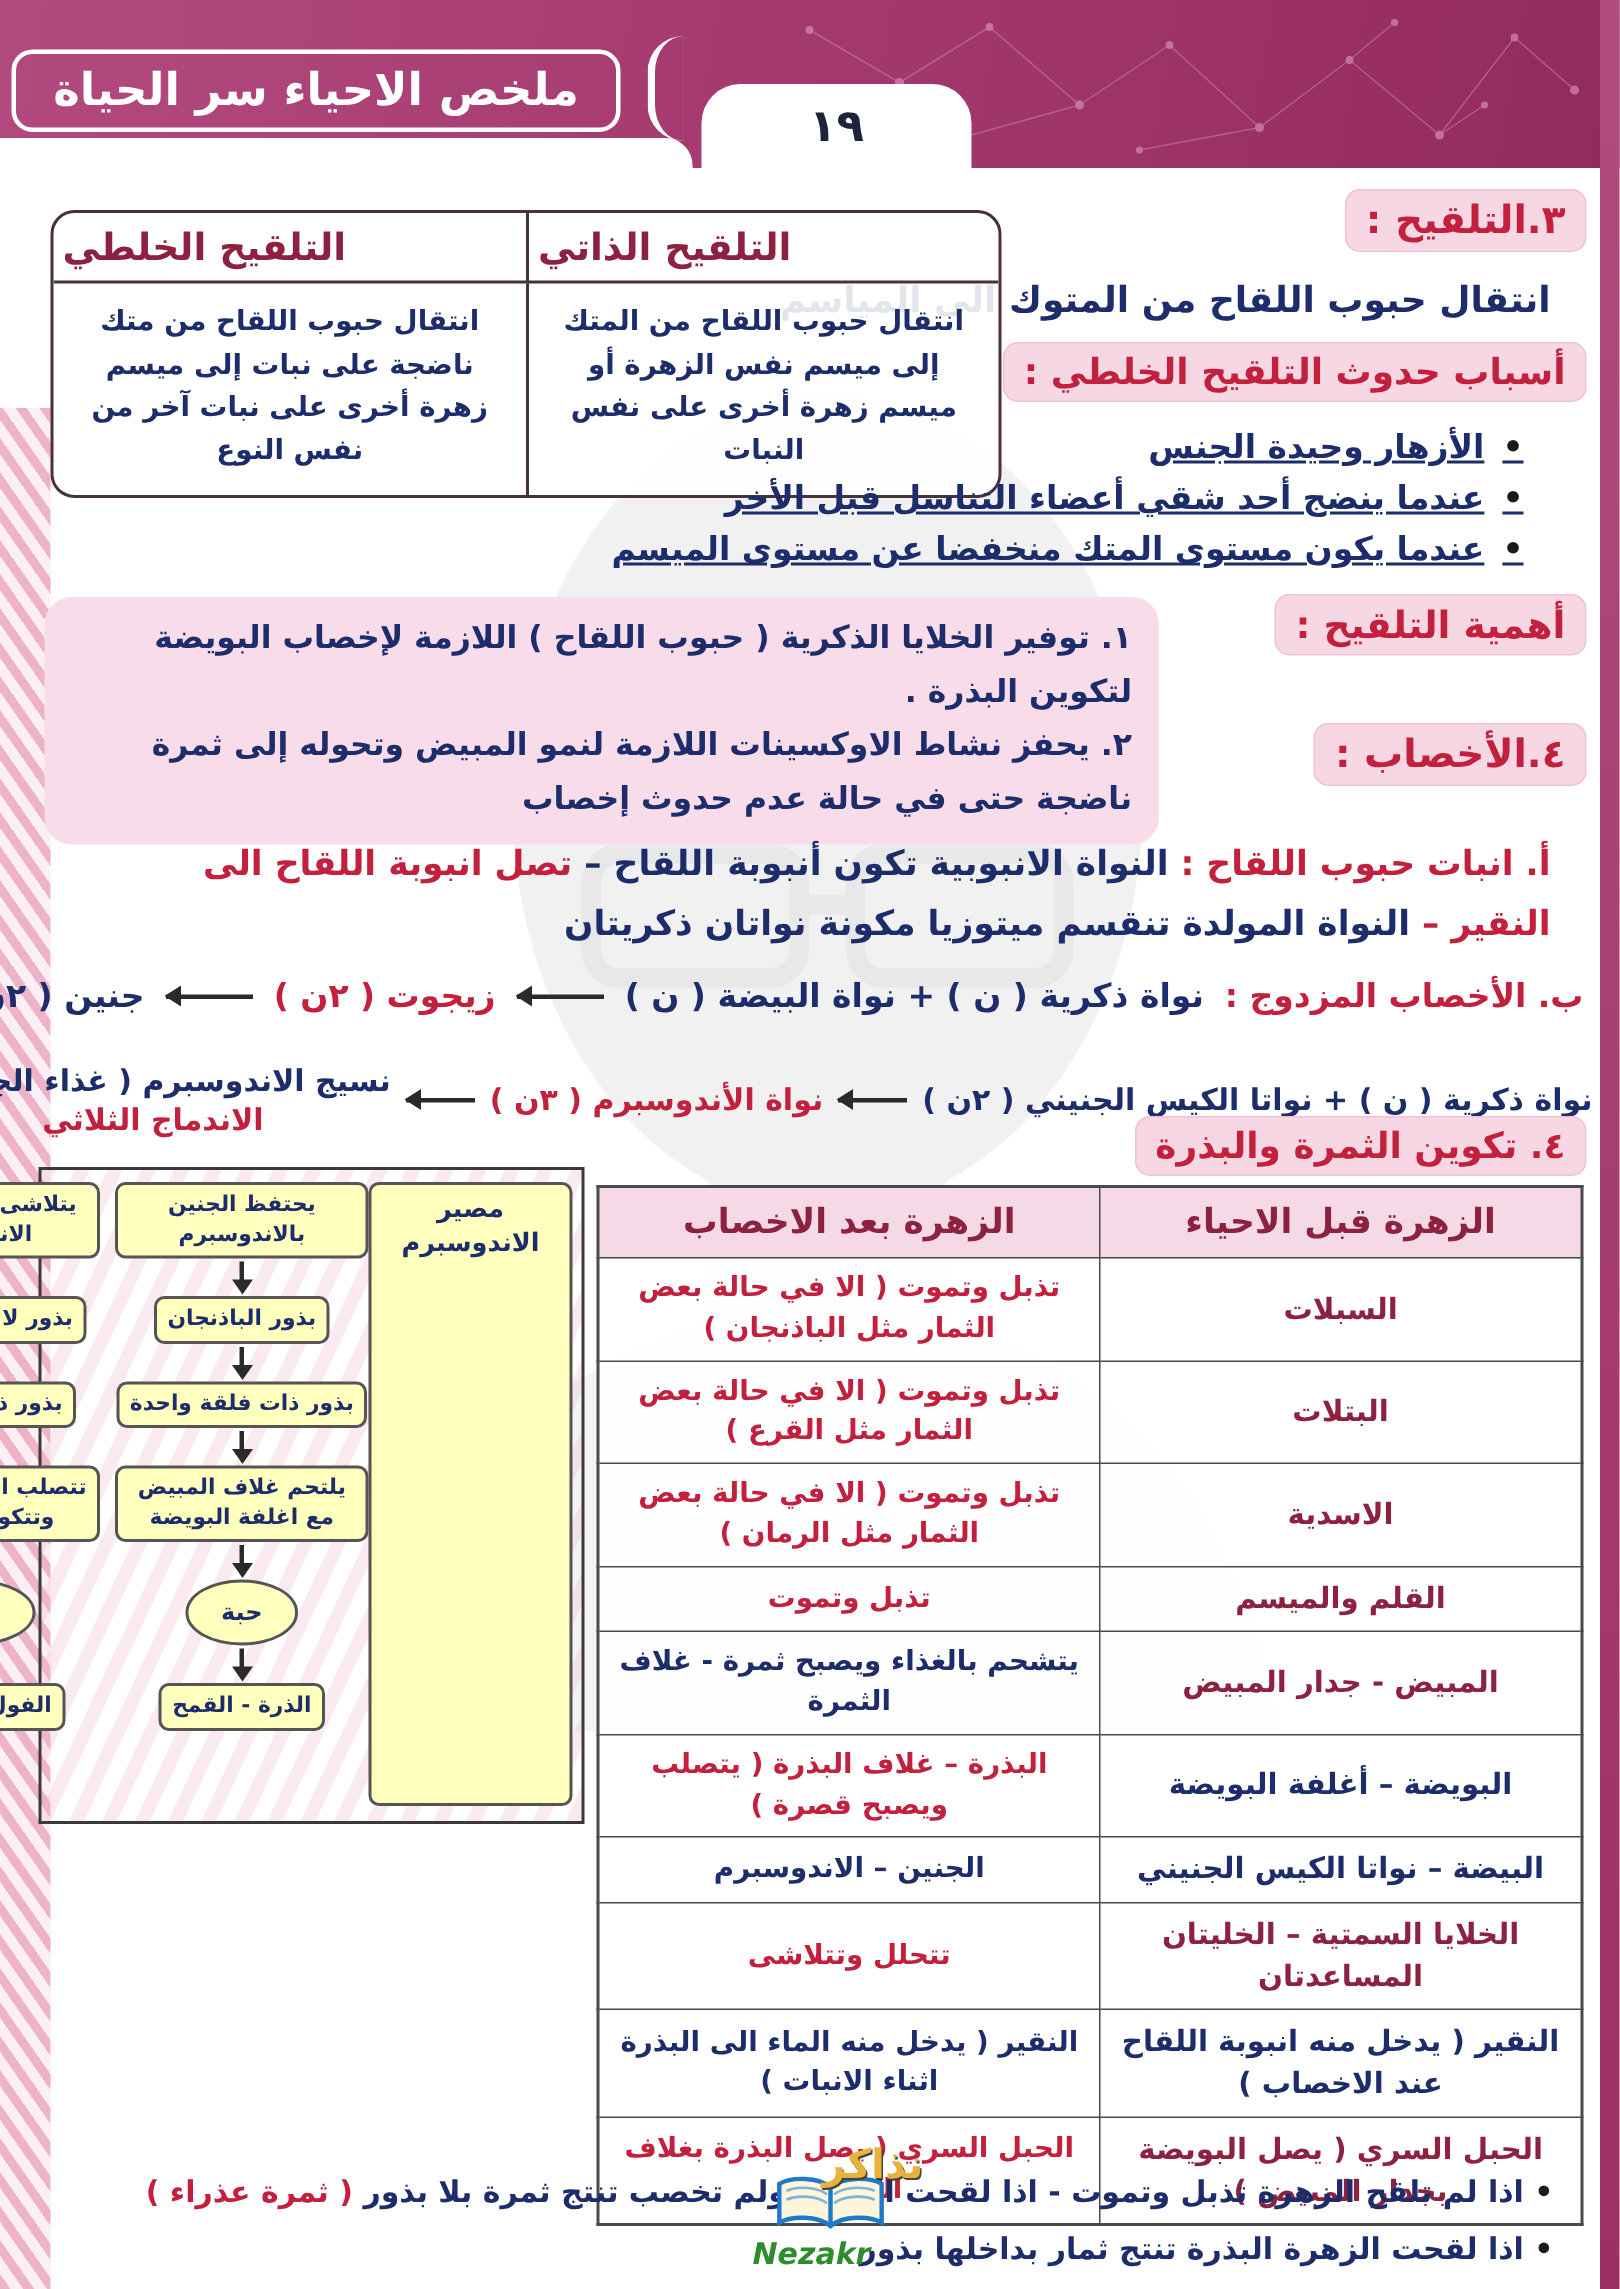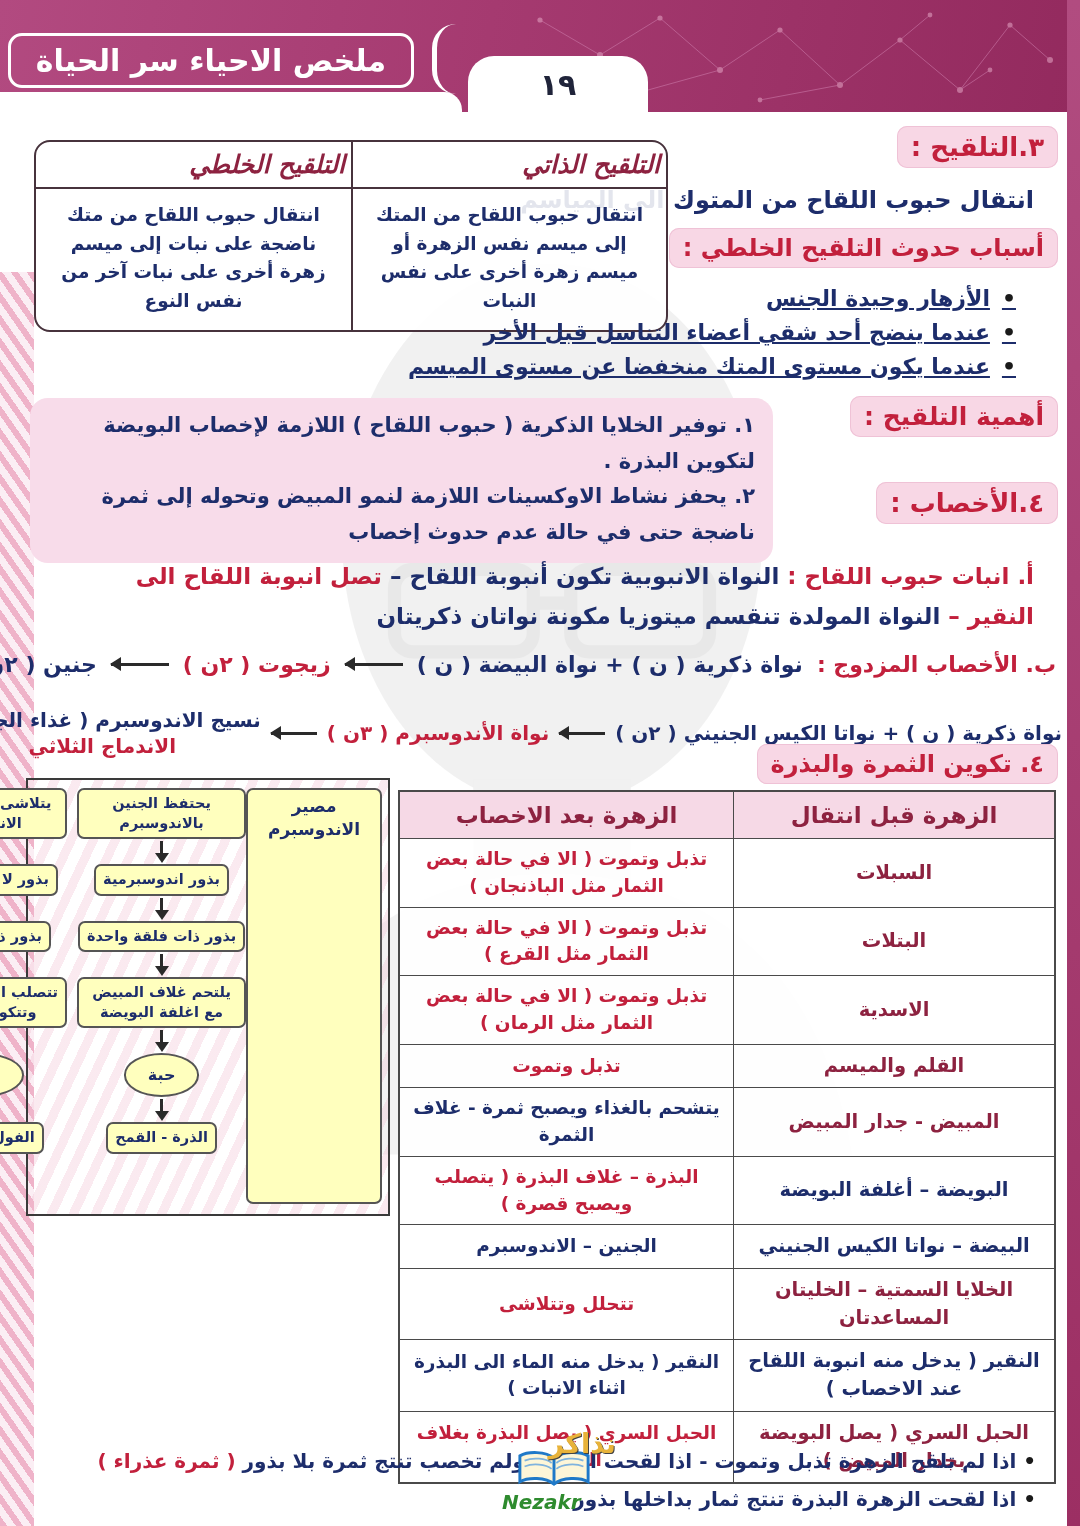--- a/index.html
+++ b/index.html
@@ -38,22 +38,22 @@
             color:#c2203c; font-weight:bold; font-size:25px; z-index:2;
             box-shadow:0 0 0 1px #efc2d6 inset; white-space:nowrap; }
 
   .def { position:absolute; right:46px; top:186px; color:#1d2d6b; font-weight:bold;
          font-size:24px; z-index:2;margin-left:40px; }
 
   
   .types { position:absolute; left:34px; top:140px; width:634px; border:2px solid #47323c;
            border-radius:16px; overflow:hidden; display:grid; grid-template-columns:1fr 1fr;
            background:rgba(255,255,255,.88); z-index:2; }
-  .types .th { padding:8px 6px; text-align:right; color:#8d2240; font-weight:bold;
-           font-size:25px; border-bottom:2px solid #47323c;font-style:italic; }
+  .types .th { padding:8px 6px; text-align:left; color:#8d2240; font-weight:bold;
+           font-size:25px; border-bottom:2px solid #47323c; }
   .types .td { padding:12px 15px 14px; text-align:center; color:#1d2d6b; font-weight:bold;
            font-size:18.5px; line-height:1.55; }
   .types .sep { border-left:2px solid #47323c; }
 
   .causes-list { position:absolute; right:64px; top:286px; display:flex; flex-direction:column;
            gap:9px; z-index:2; }
   .causes-list .item { color:#1d2d6b; font-weight:bold; font-size:22px;text-decoration:underline; }
   .causes-list .item::before { content:"•"; color:#1a1a1a; margin-left:12px; }
 
   .impbox { position:absolute; left:30px; top:398px; width:743px; border-radius:18px;
@@ -233,21 +233,21 @@
           <path d="M0,0 L8,3.5 L0,7 z" fill="#2a2a2a"></path>
         </marker>
       </defs>
       <line x1="165" y1="2" x2="86" y2="26" stroke="#2a2a2a" stroke-width="2.5" marker-end="url(#ah)"></line>
       <line x1="165" y1="2" x2="244" y2="26" stroke="#2a2a2a" stroke-width="2.5" marker-end="url(#ah)"></line>
     </svg>
     <div class="endo-cols">
       <div class="endo-col">
         <div class="ybox">يحتفظ الجنين بالاندوسبرم</div>
         <div class="varrow"></div>
-        <div class="ybox">بذور اندوسبرمية</div>
+        <div class="ybox">بذور الباذنجان</div>
         <div class="varrow"></div>
         <div class="ybox">بذور ذات فلقة واحدة</div>
         <div class="varrow"></div>
         <div class="ybox">يلتحم غلاف المبيض مع اغلفة البويضة</div>
         <div class="varrow"></div>
         <div class="ybox oval">حبة</div>
         <div class="varrow"></div>
         <div class="ybox">الذرة - القمح</div>
       </div>
       <div class="endo-col">
@@ -262,21 +262,21 @@
         <div class="ybox oval">بذرة</div>
         <div class="varrow"></div>
         <div class="ybox">الفول - البسلة</div>
       </div>
     </div>
   </div>
 
   <table class="ftable">
     <thead>
       <tr>
-        <th>الزهرة قبل انتقال</th>
+        <th>الزهرة قبل الاحياء</th>
         <th>الزهرة بعد الاخصاب</th>
       </tr>
     </thead>
     <tbody>
       <tr>
         <td class="before c-maroon">السبلات</td>
         <td class="after c-red">تذبل وتموت ( الا في حالة بعض الثمار مثل الباذنجان )</td>
       </tr>
       <tr>
         <td class="before c-maroon">البتلات</td>

